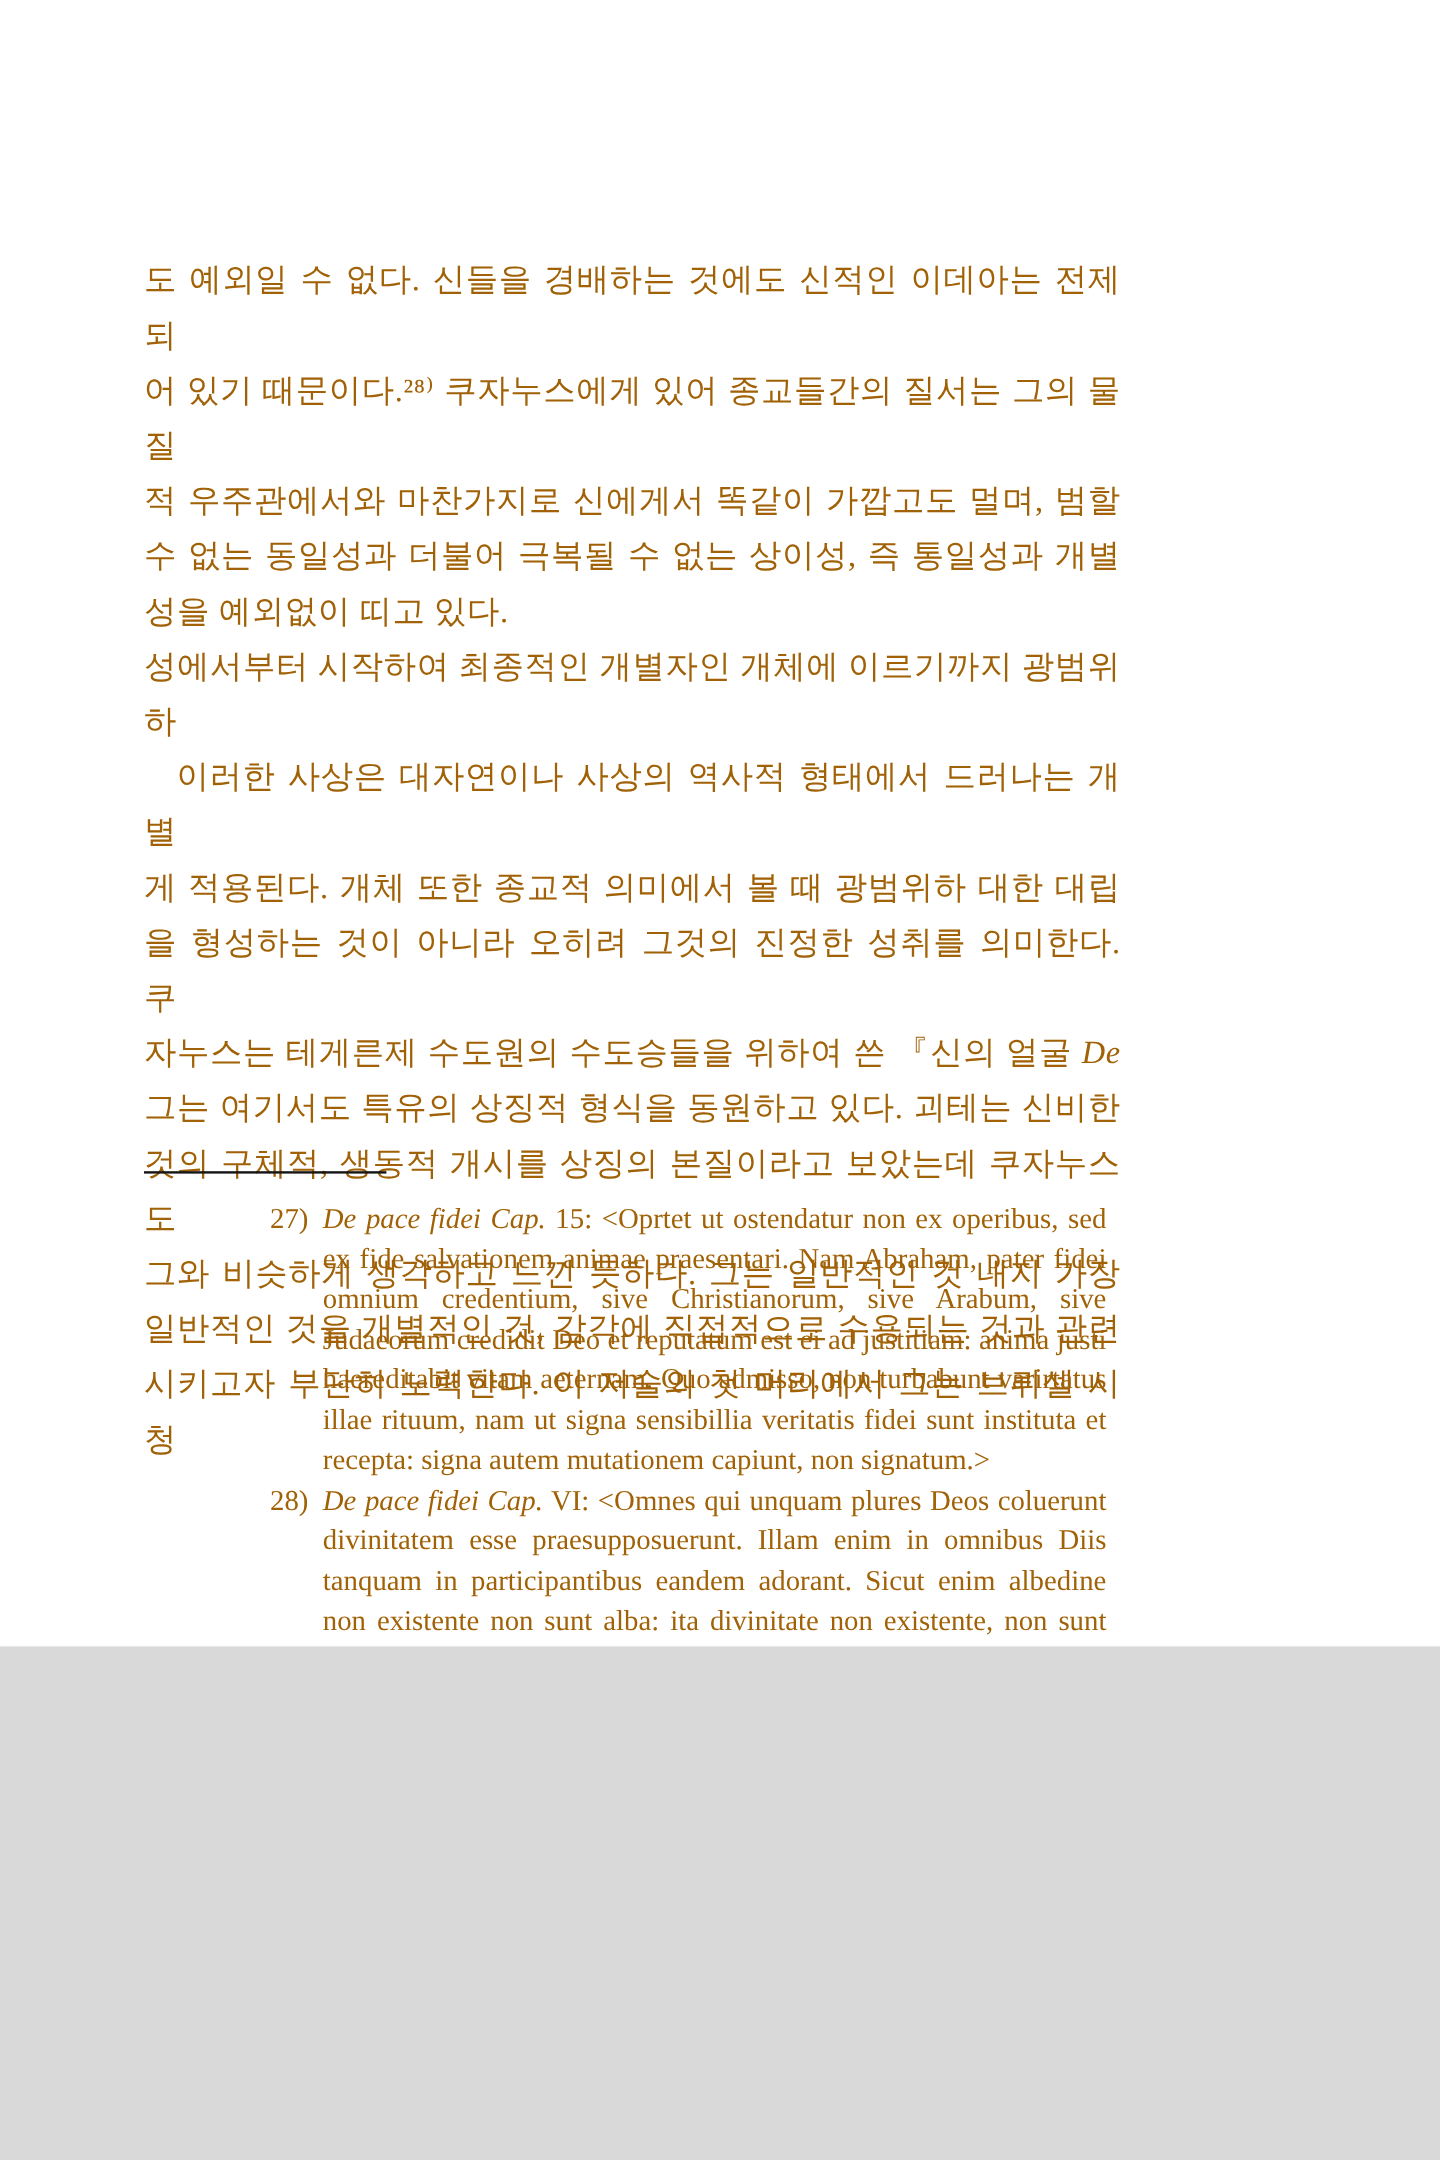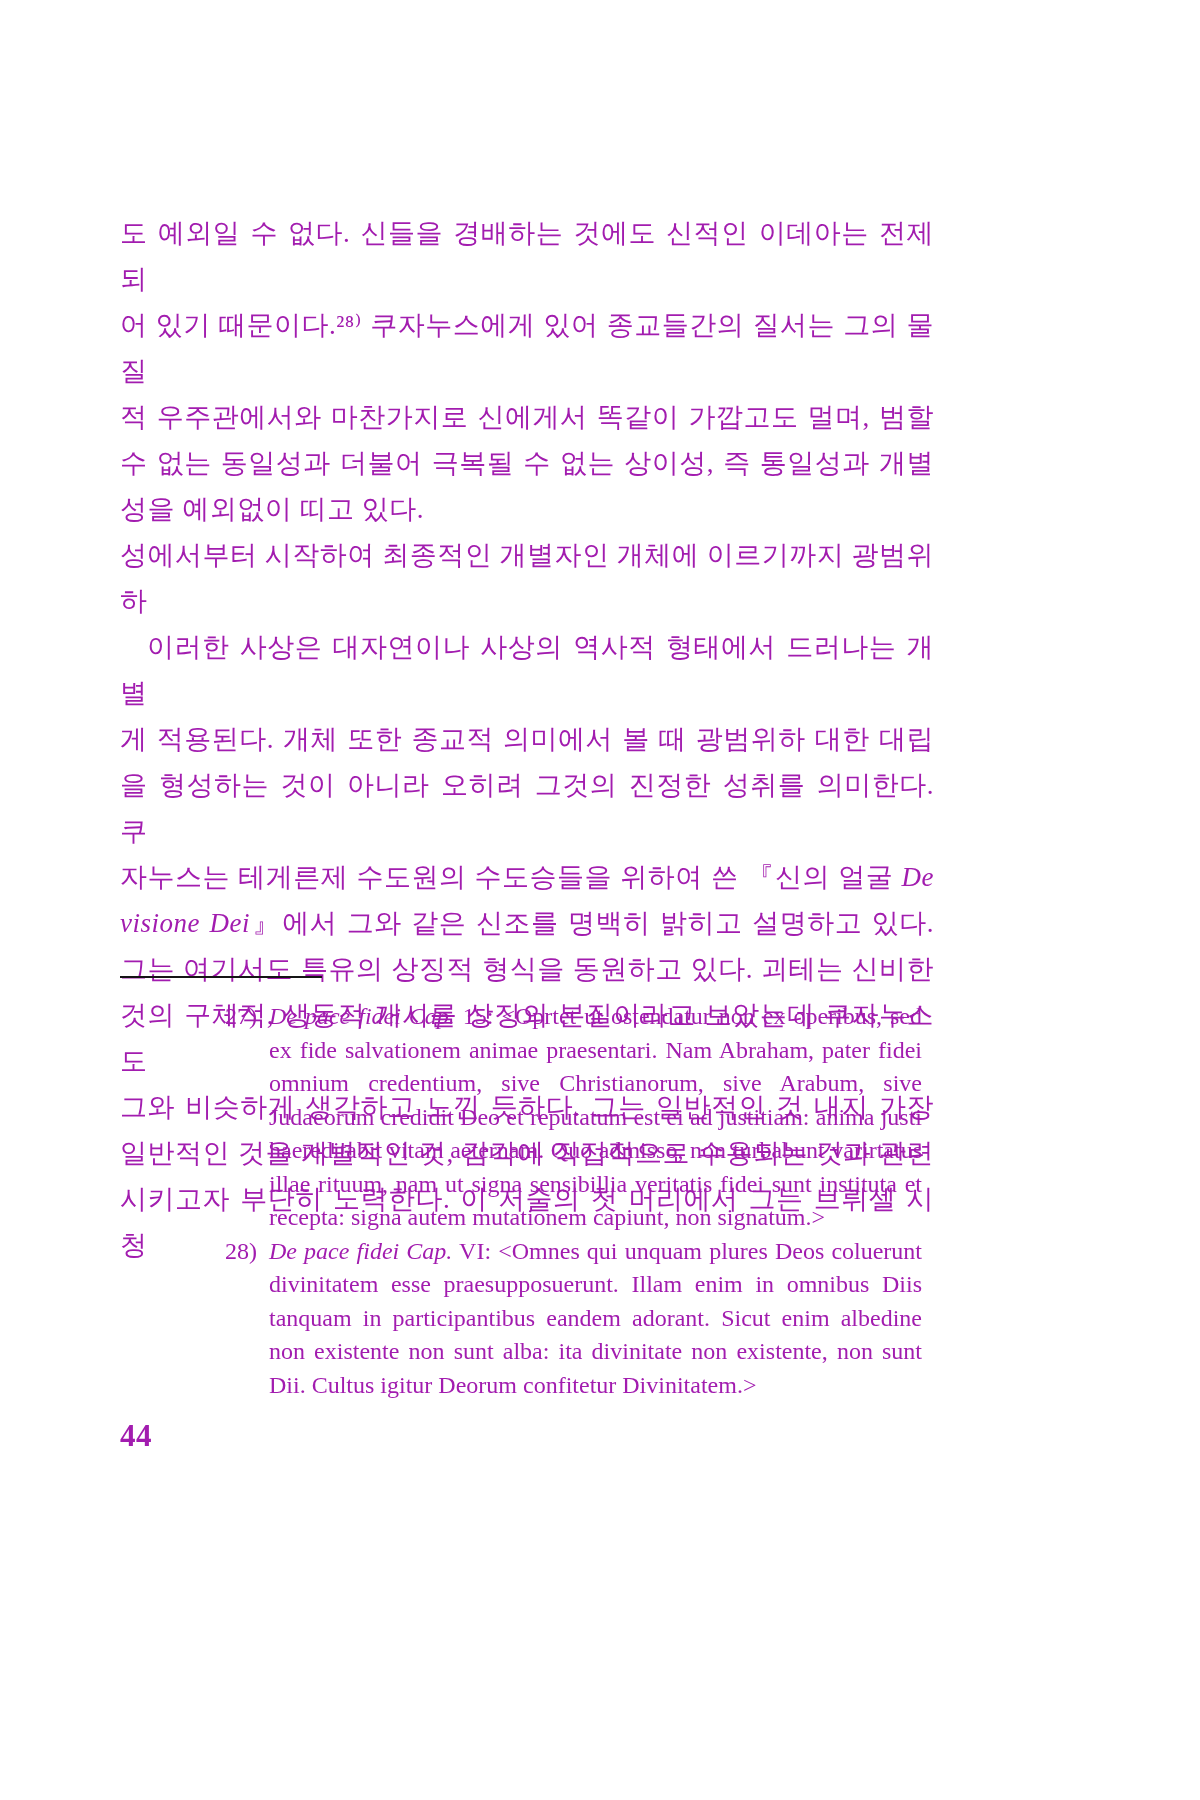--- a/index.html
+++ b/index.html
@@ -1,23 +1,23 @@
 <!DOCTYPE html>
 <html><head>
 <meta charset="utf-8">
 <style>
   html, body { margin: 0; padding: 0; }
   body { background: #d9d9d9; }
   .page {
     position: relative;
     width: 1200px;
-    height: 1800px;
+    height: 1372px;
     margin: 0 auto;
     background: #ffffff;
-    color: #a21caf;
+    color: #a16207;
     font-family: "Liberation Serif", "DejaVu Serif", serif;
     overflow: hidden;
   }
   .body-text {
     position: absolute;
     left: 120px;
     top: 210px;
     width: 814px;
   }
   .line {
@@ -78,21 +78,20 @@
     <p class="line">도 예외일 수 없다. 신들을 경배하는 것에도 신적인 이데아는 전제되</p>
     <p class="line">어 있기 때문이다.²⁸⁾ 쿠자누스에게 있어 종교들간의 질서는 그의 물질</p>
     <p class="line">적 우주관에서와 마찬가지로 신에게서 똑같이 가깝고도 멀며, 범할</p>
     <p class="line">수 없는 동일성과 더불어 극복될 수 없는 상이성, 즉 통일성과 개별</p>
     <p class="line no-just">성을 예외없이 띠고 있다.</p>
     <p class="line">성에서부터 시작하여 최종적인 개별자인 개체에 이르기까지 광범위하</p>
     <p class="line indent">이러한 사상은 대자연이나 사상의 역사적 형태에서 드러나는 개별</p>
     <p class="line">게 적용된다. 개체 또한 종교적 의미에서 볼 때 광범위하 대한 대립</p>
     <p class="line">을 형성하는 것이 아니라 오히려 그것의 진정한 성취를 의미한다. 쿠</p>
     <p class="line"><span>자누스는 테게른제 수도원의 수도승들을 위하여 쓴 『신의 얼굴 </span><span class="it">De</span></p>
-    <p class="line"><span class="it">visione Dei</span><span>』에서 그와 같은 신조를 명백히 밝히고 설명하고 있다.</span></p>
     <p class="line">그는 여기서도 특유의 상징적 형식을 동원하고 있다. 괴테는 신비한</p>
     <p class="line">것의 구체적, 생동적 개시를 상징의 본질이라고 보았는데 쿠자누스도</p>
     <p class="line">그와 비슷하게 생각하고 느낀 듯하다. 그는 일반적인 것 내지 가장</p>
     <p class="line">일반적인 것을 개별적인 것, 감각에 직접적으로 수용되는 것과 관련</p>
     <p class="line no-just">시키고자 부단히 노력한다. 이 저술의 첫 머리에서 그는 브뤼셀 시청</p>
   </main>
 
   <hr class="fn-rule">
 
   <section class="footnotes">

